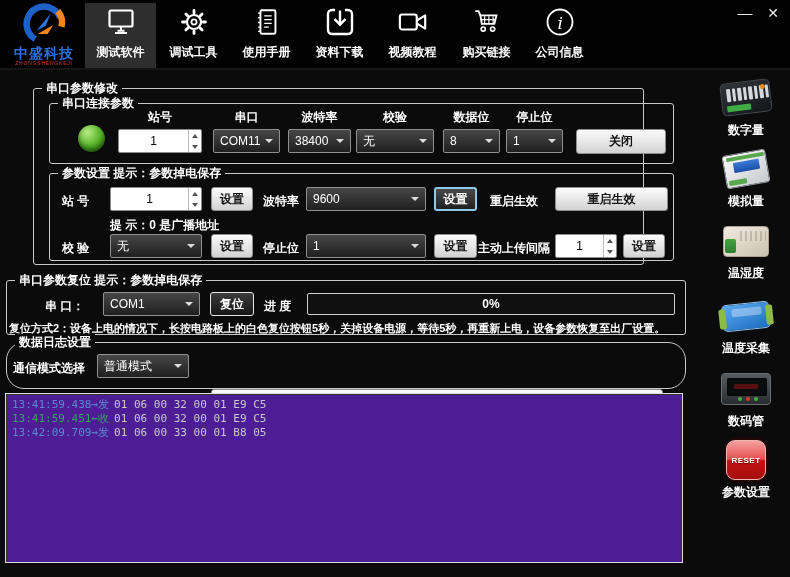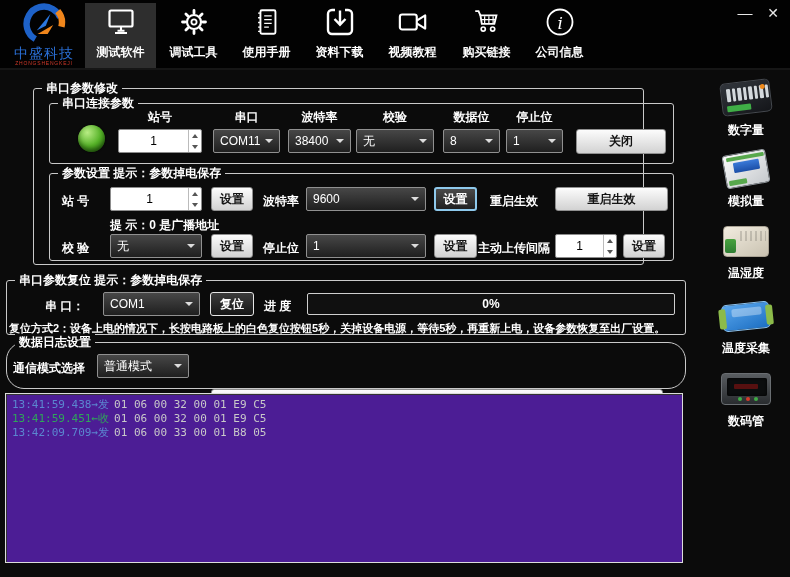--- a/index.html
+++ b/index.html
@@ -4,21 +4,21 @@
 <style>
   * { margin:0; padding:0; box-sizing:border-box; }
   html,body { background:#000; }
   body { font-family:"Liberation Sans", sans-serif; }
   #app { position:relative; width:790px; height:577px; background:#0b0b0b; color:#fff; overflow:hidden; }
 
   
   .header { position:absolute; left:0; top:0; width:790px; height:70px; background:#020202; border-bottom:2px solid #161616; }
   .logo { position:absolute; left:3px; top:1px; width:82px; height:67px; text-align:center; cursor:default; }
   .logo-mark { margin:1px auto 0; width:44px; height:44px; }
-  .logo-title { font-size:14px; font-weight:normal; color:#2a6fd6; letter-spacing:1px; line-height:14px; }
+  .logo-title { font-size:14px; font-weight:bold; color:#2a6fd6; letter-spacing:1px; line-height:14px; }
   .logo-sub { font-size:5px; color:#d43a2a; letter-spacing:0.8px; line-height:6px; }
 
   .tb-item { position:absolute; top:3px; width:71px; height:65px; display:flex; flex-direction:column; align-items:center; justify-content:flex-end; padding-bottom:7px; gap:5px; cursor:pointer; }
   .tb-item.active { background:#2e2e2e; }
   .tb-0{left:85px} .tb-1{left:158px} .tb-2{left:231px} .tb-3{left:304px} .tb-4{left:377px} .tb-5{left:451px} .tb-6{left:524px}
   .tb-icon { height:34px; display:flex; align-items:center; justify-content:center; }
   .tb-label { font-size:12px; font-weight:bold; color:#fff; white-space:nowrap; }
 
   .win-btn { position:absolute; top:1px; width:26px; height:24px; text-align:center; line-height:24px; font-size:15px; color:#e8e8e8; cursor:pointer; }
   .win-min { right:32px; } .win-close { right:4px; font-size:14px; }
@@ -406,14 +406,20 @@
         <div class="ddots">
             <i class="dg"></i>
             <i class="dr"></i>
             <i class="dg"></i>
           </div>
       </div>
     </div>
     <div class="sb-label">数码管</div>
   </div>
 
+  <div class="sb-item sb-5">
+    <div class="ic">
+      <div class="rbtn">RESET</div>
+    </div>
+    <div class="sb-label">参数设置</div>
+  </div>
 
 </div>
 
 </body></html>

